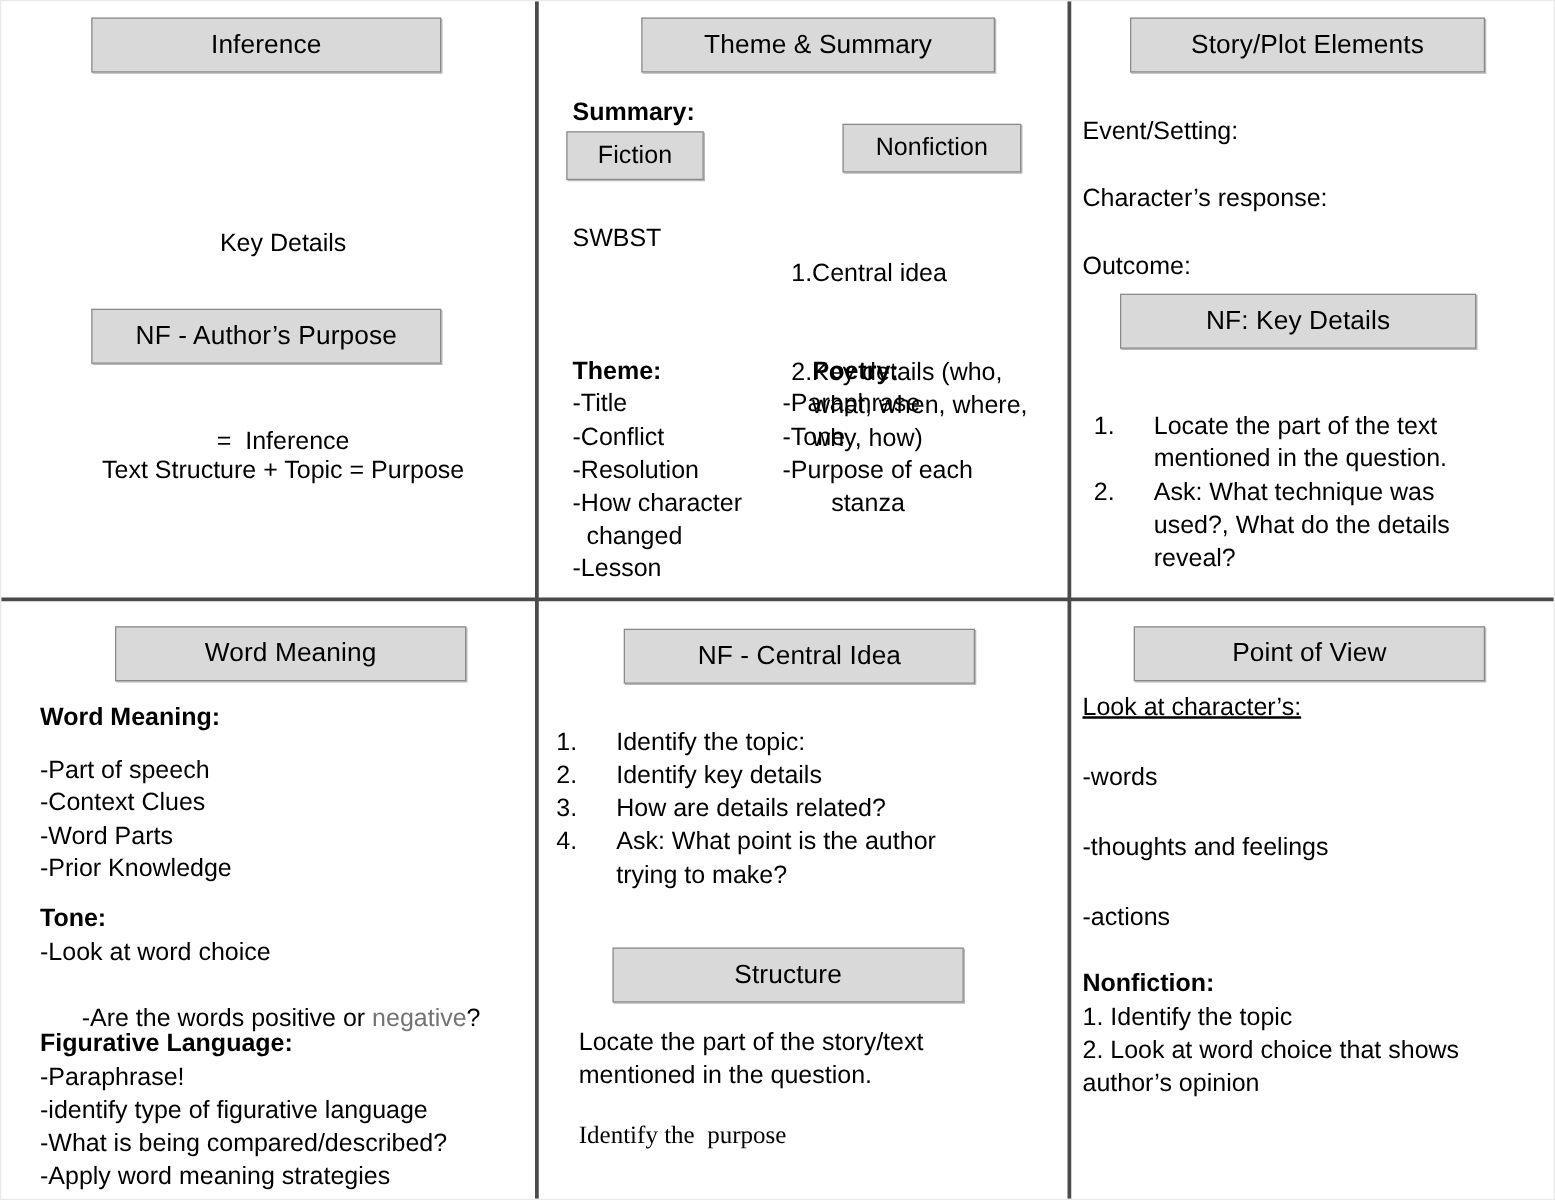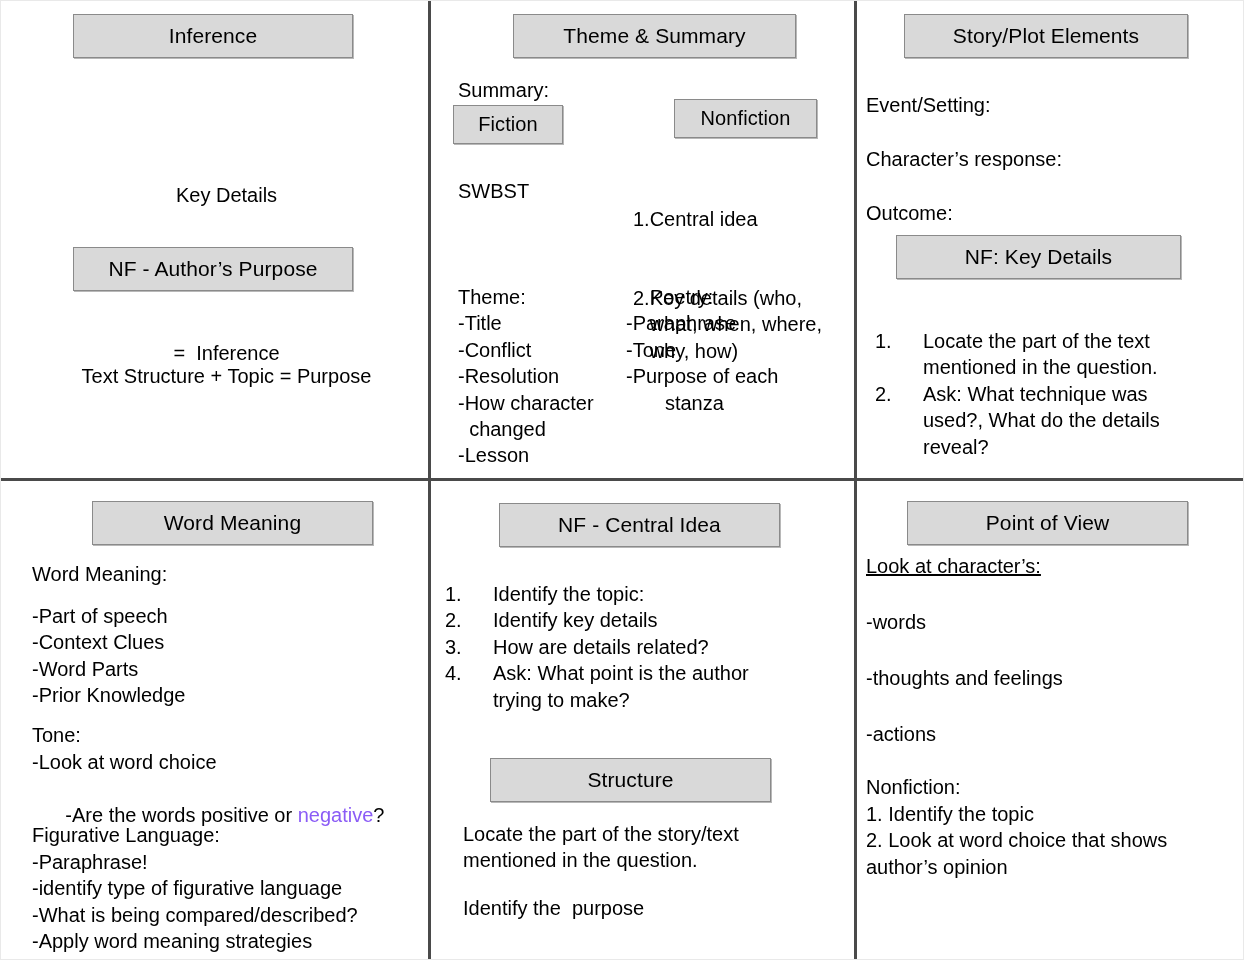--- a/index.html
+++ b/index.html
@@ -69,23 +69,23 @@
     font-size: 20px;
     padding: 7px 6px;
   }
 
   
   .tx {
     font-size: 20px;
     line-height: 1.32;
     white-space: pre-wrap;
   }
-  .tx.bold { font-weight: normal; }
+  .tx.bold { font-weight: bold; }
   .tx.center { text-align: center; padding-left: 12px; }
-  .red { color: #8b5cf6; }
+  .red { color: #737373; }
 
   .numlist {
     font-size: 20px;
     line-height: 1.32;
   }
   .numrow {
     display: flex;
     align-items: flex-start;
   }
   .numrow .n {
@@ -251,21 +251,21 @@
 trying to make?</span>
       </div>
     </div>
 
     <div class="hdrbox" style="position:absolute;left:59px;top:277px;width:281px;">
       <span>Structure</span>
     </div>
 
     <div class="tx" style="position:absolute;left:32px;top:340px;width:380px;">Locate the part of the story/text
 mentioned in the question.</div>
-    <div class="tx" style="position:absolute;left:32px;top:414px;">Identify the  purpose</div>
+    <div class="tx" style="position:absolute;left:32px;top:414px;font-family:Liberation Serif, serif;">Identify the  purpose</div>
   </div>
 
   <div class="cell c-r2 c-c3">
     <div class="hdrbox" style="position:absolute;left:50px;top:20px;width:281px;">
       <span>Point of View</span>
     </div>
 
     <div class="tx" style="position:absolute;left:9px;top:72px;text-decoration:underline;">Look at character’s:</div>
     <div class="tx" style="position:absolute;left:9px;top:128px;">-words</div>
     <div class="tx" style="position:absolute;left:9px;top:184px;">-thoughts and feelings</div>

